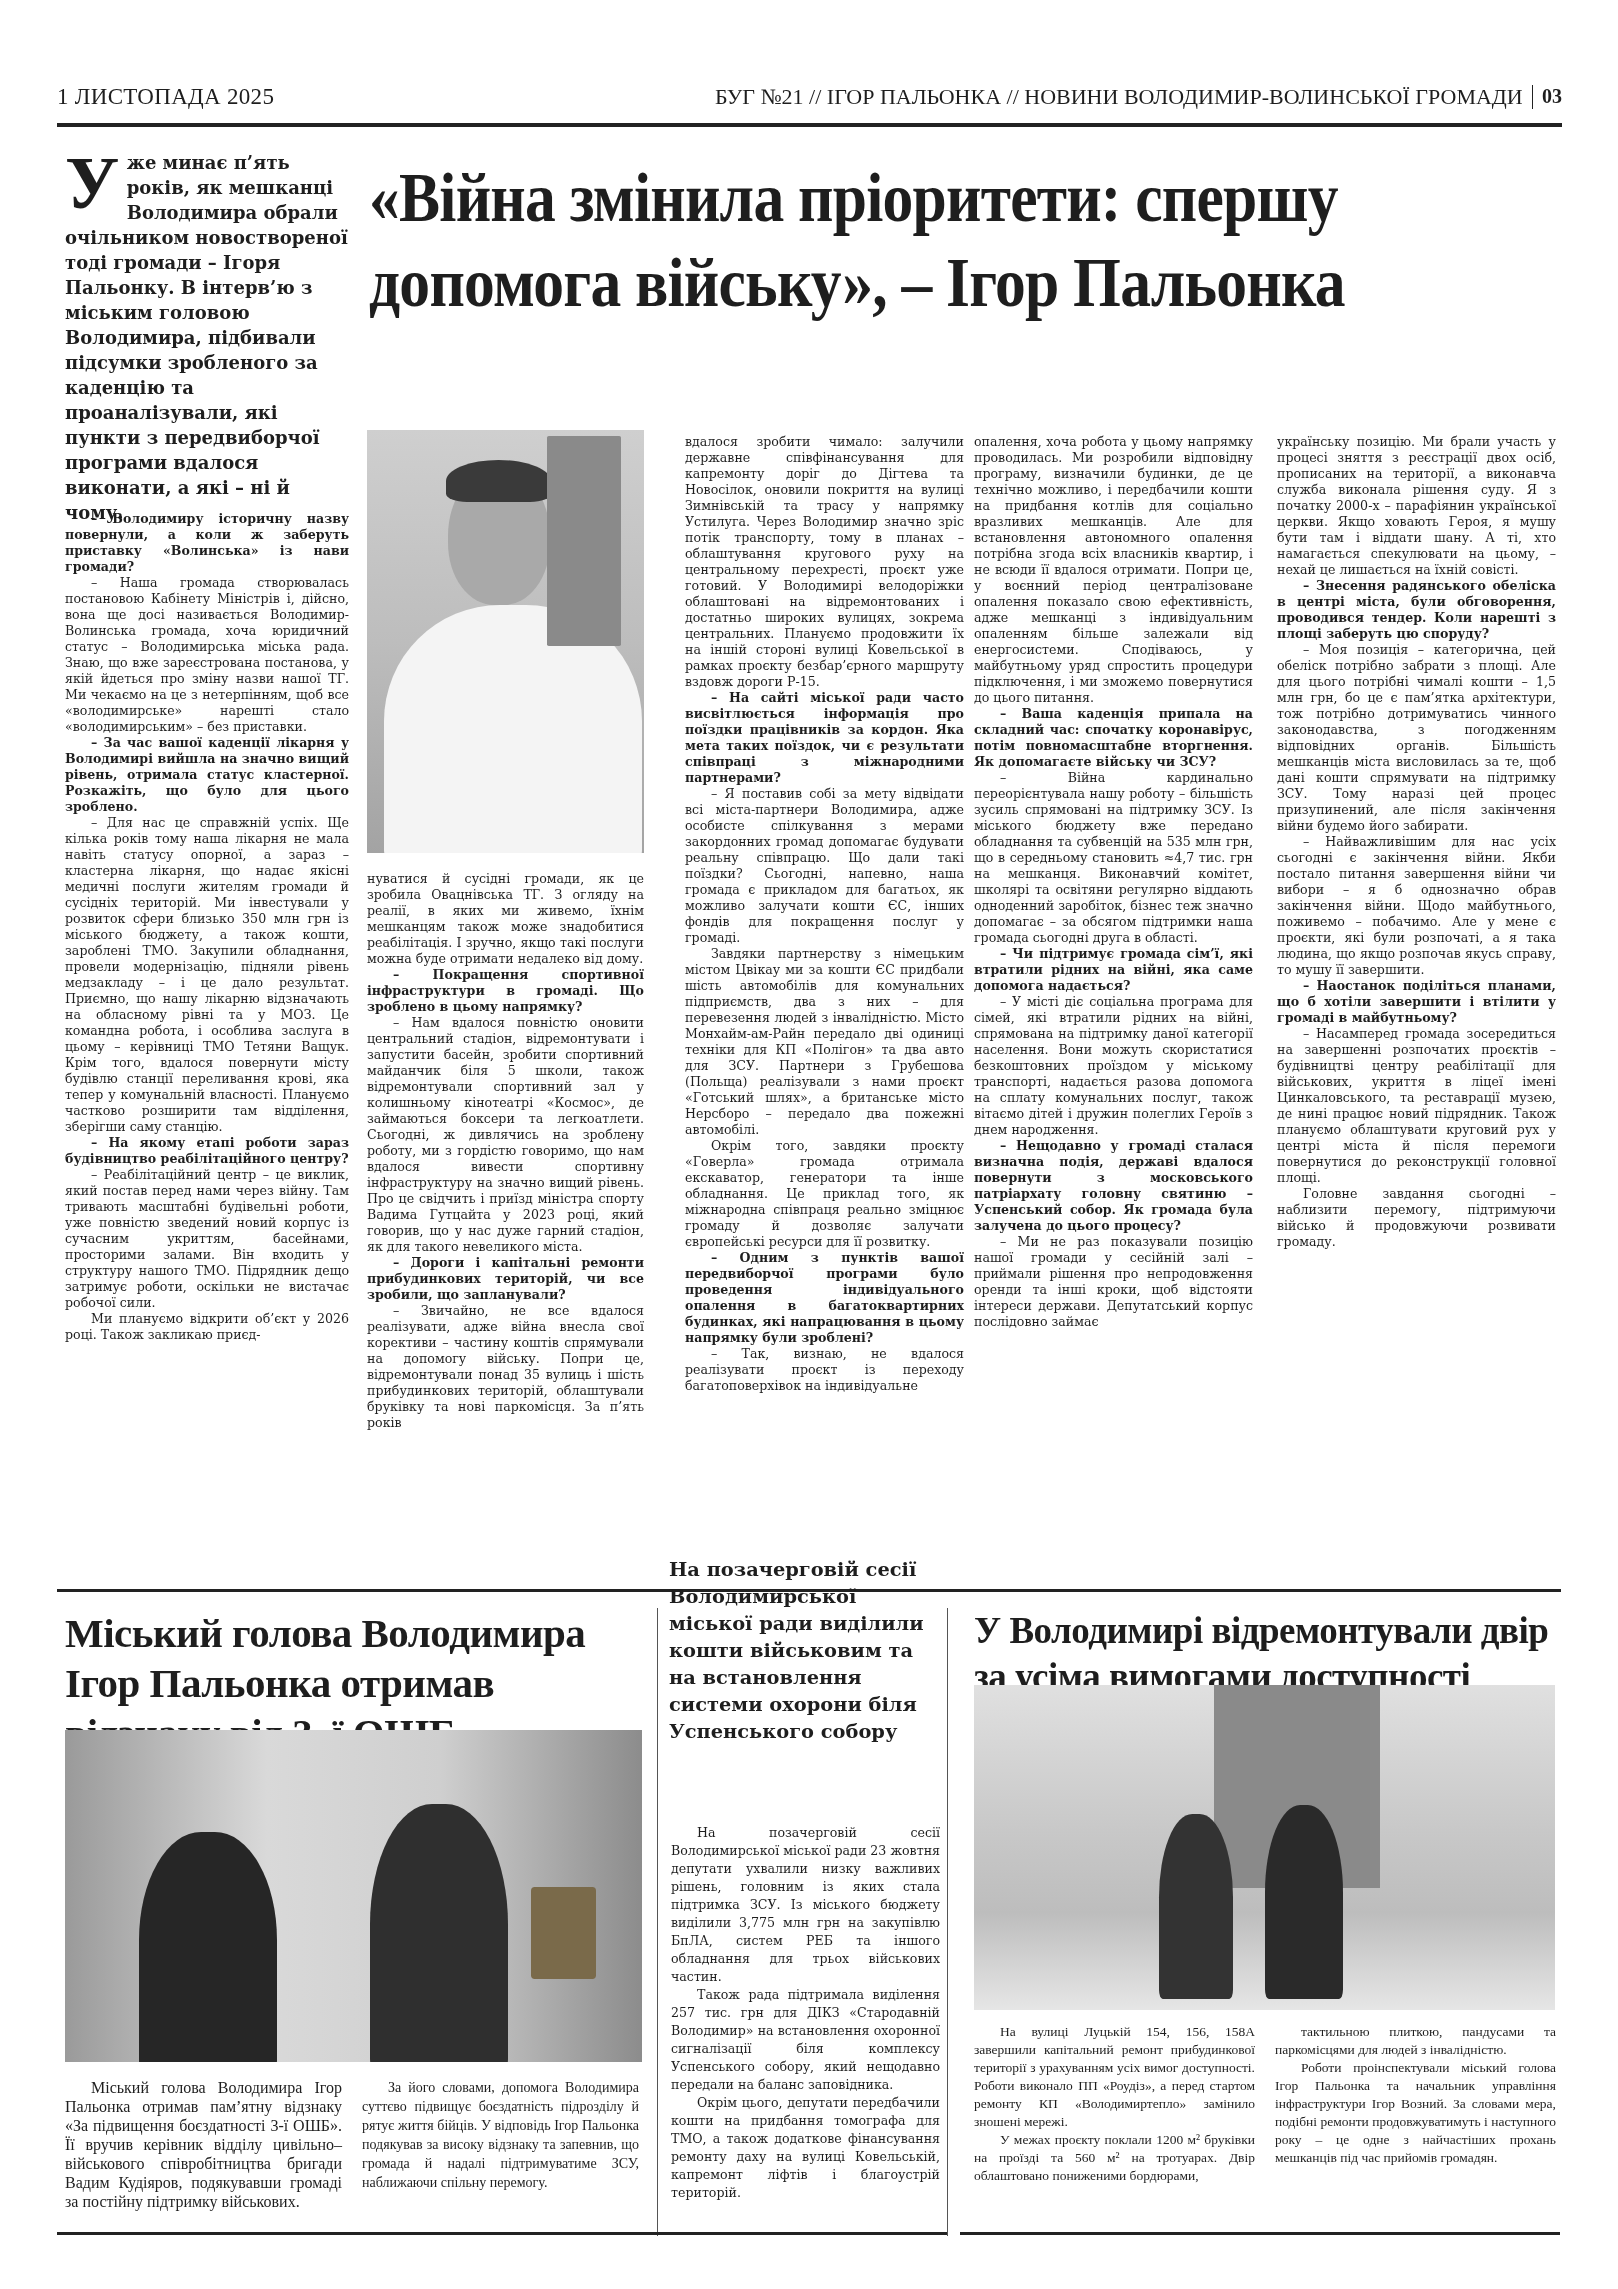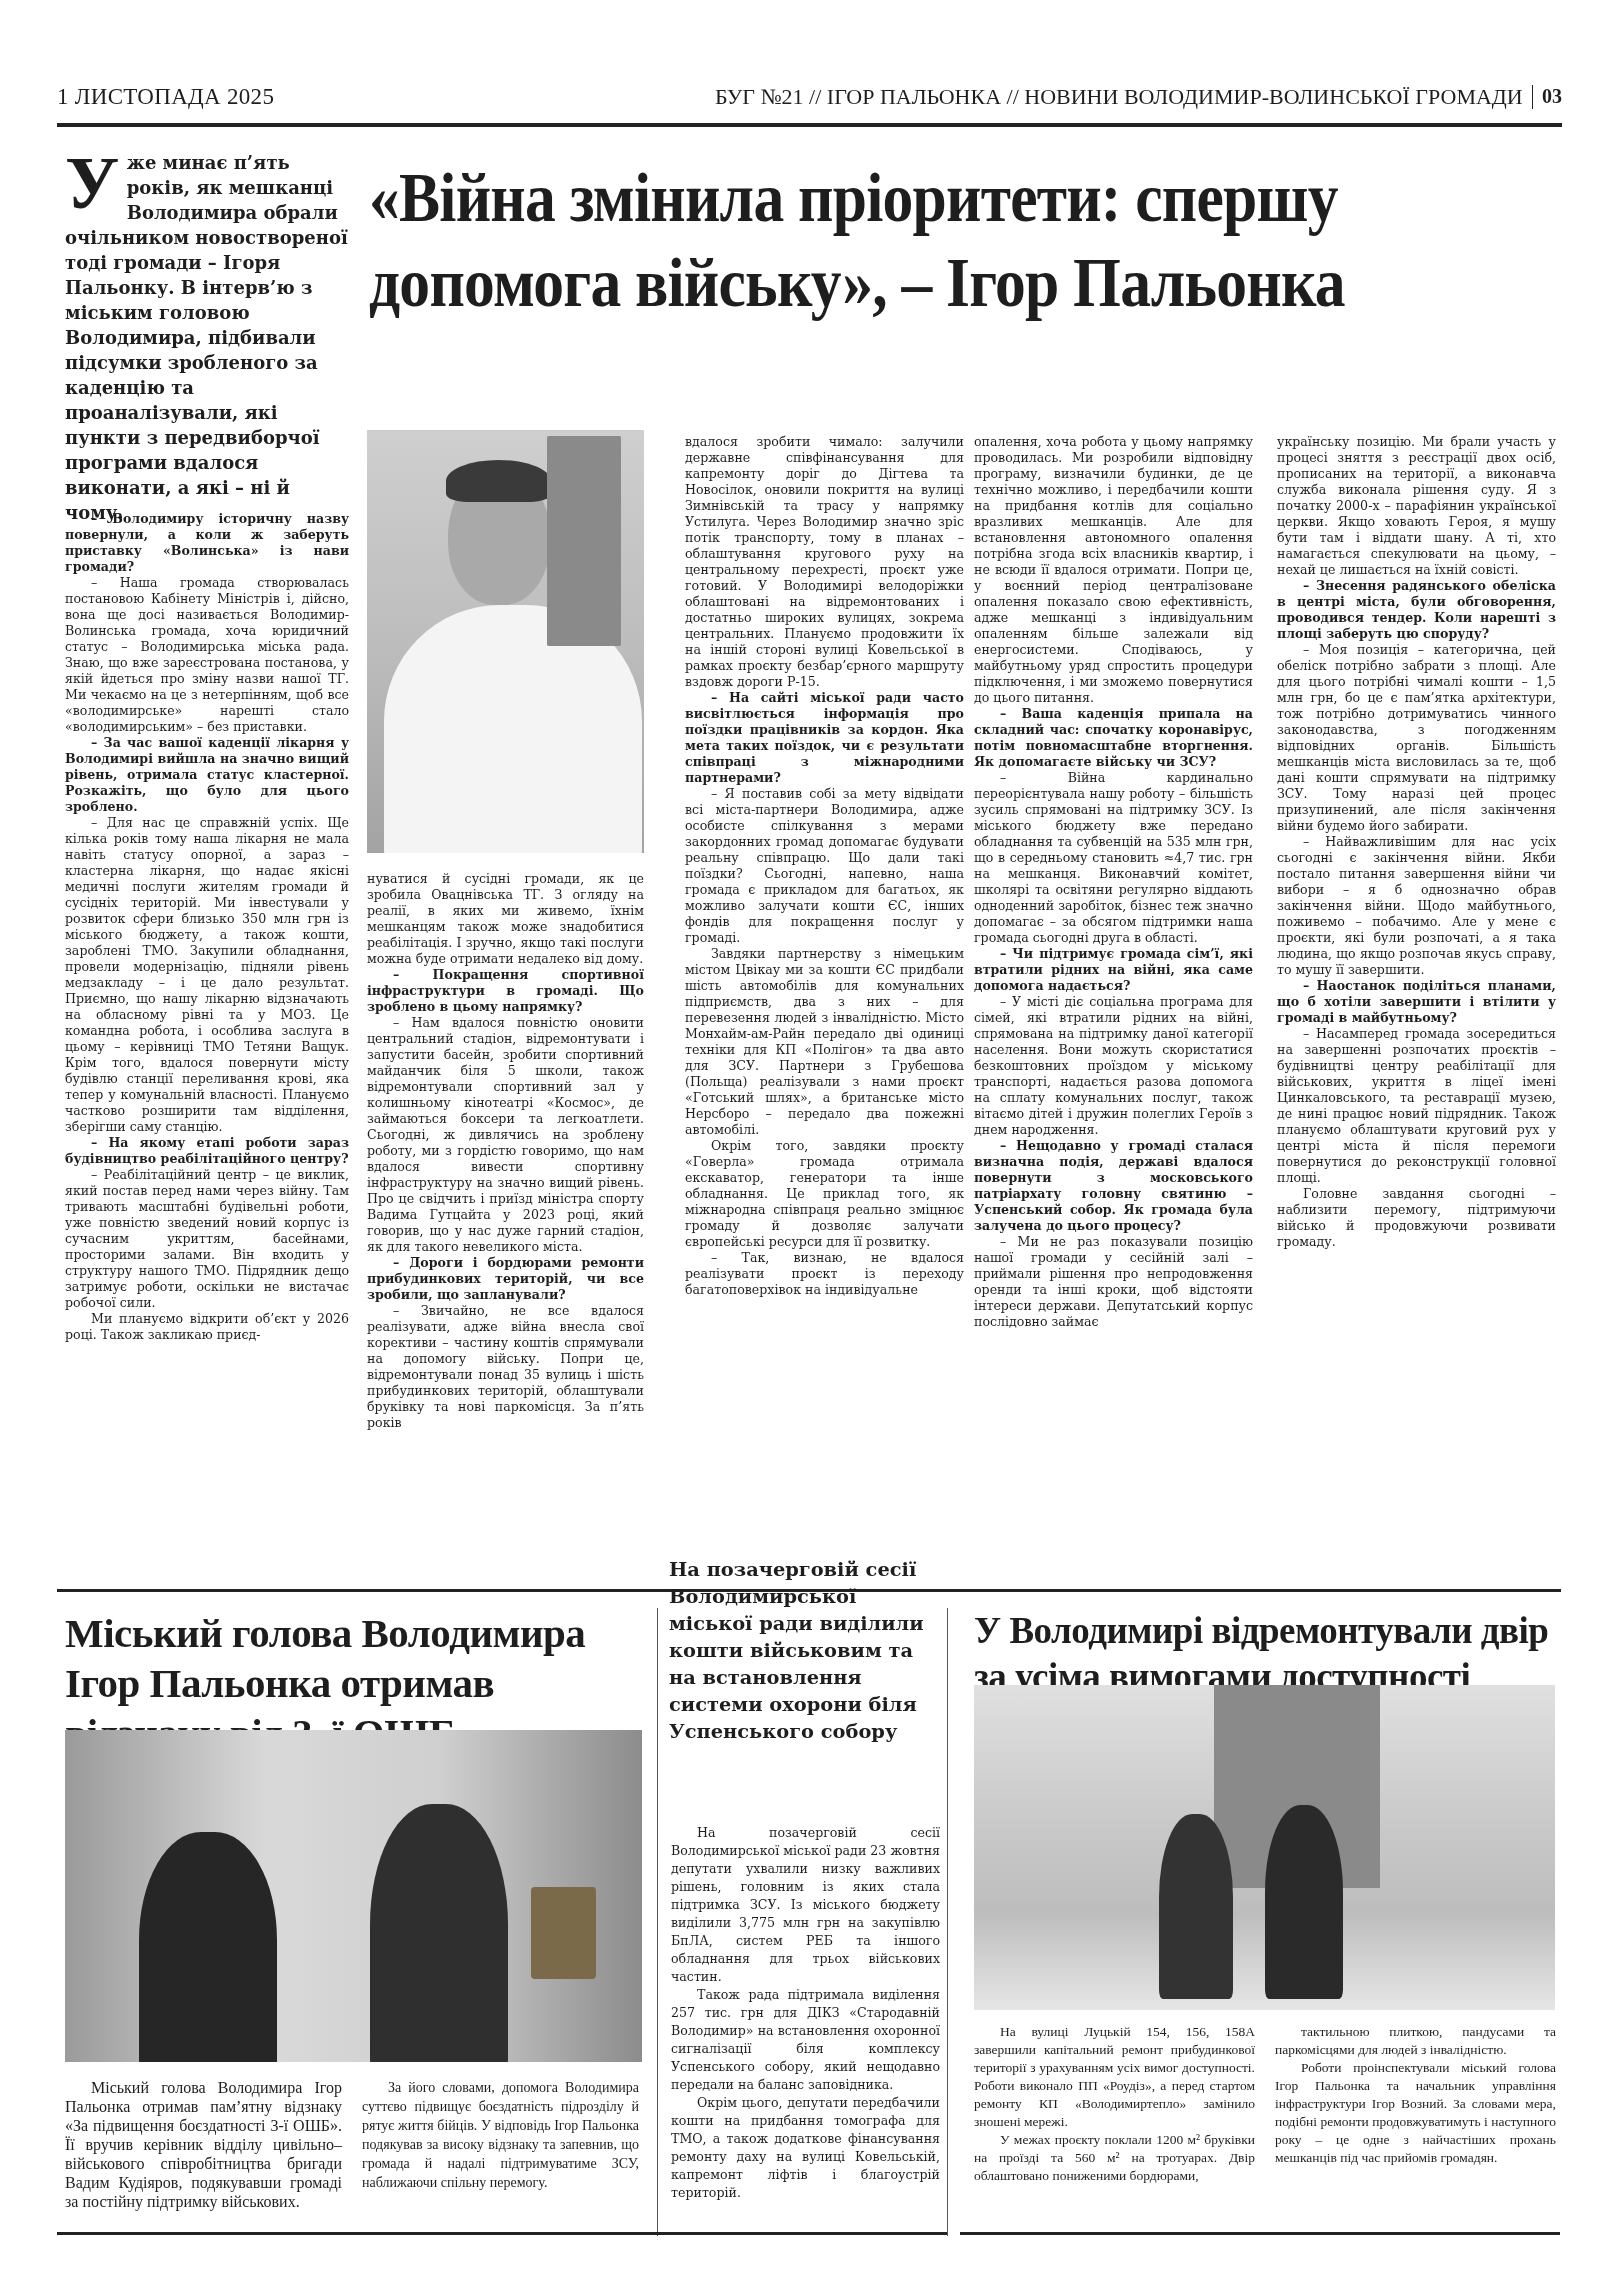--- a/index.html
+++ b/index.html
@@ -65,29 +65,30 @@
   <div class="fig" style="left:16.6px; top:175px; width:258px; height:258px; background:#f4f4f4; border-radius:45% 45% 5% 5%;"></div>
   <div class="fig" style="left:81px; top:37px; width:102px; height:138px; background:#a9a9a9; border-radius:50% 50% 45% 45%;"></div>
   <div class="fig" style="left:79px; top:29.5px; width:105px; height:42px; background:#3a3a3a; border-radius:50% 50% 20% 20%;"></div>
   <div class="fig" style="left:180px; top:5.5px; width:74px; height:210px; background:#8a8a8a; border-radius:1.8px;"></div>
 </div>
 
 <div class="col" id="c2" style="left:367px; top:871px; width:277px;">
     <p style="text-indent: 0px;">нуватися й сусідні громади, як це зробила Овацнівська ТГ. З огляду на реалії, в яких ми живемо, їхнім мешканцям також може знадобитися реабілітація. І зручно, якщо такі послуги можна буде отримати недалеко від дому.</p>
     <p class="q">– Покращення спортивної інфраструктури в громаді. Що зроблено в цьому напрямку?</p>
     <p>– Нам вдалося повністю оновити центральний стадіон, відремонтувати і запустити басейн, зробити спортивний майданчик біля 5 школи, також відремонтували спортивний зал у колишньому кінотеатрі «Космос», де займаються боксери та легкоатлети. Сьогодні, ж дивлячись на зроблену роботу, ми з гордістю говоримо, що нам вдалося вивести спортивну інфраструктуру на значно вищий рівень. Про це свідчить і приїзд міністра спорту Вадима Гутцайта у 2023 році, який говорив, що у нас дуже гарний стадіон, як для такого невеликого міста.</p>
-    <p class="q">– Дороги і бордюрами ремонти прибудинкових територій, чи все зробили, що запланували?</p>
+    <p class="q">– Дороги і капітальні ремонти прибудинкових територій, чи все зробили, що запланували?</p>
     <p>– Звичайно, не все вдалося реалізувати, адже війна внесла свої корективи – частину коштів спрямували на допомогу війську. Попри це, відремонтували понад 35 вулиць і шість прибудинкових територій, облаштували бруківку та нові паркомісця. За п’ять років</p>
   </div>
 <div class="col" id="c3" style="left:671px; top:434px; width:279px;margin-left:14px;">
     <p style="text-indent: 0px;">вдалося зробити чимало: залучили державне співфінансування для капремонту доріг до Дігтева та Новосілок, оновили покриття на вулиці Зимнівській та трасу у напрямку Устилуга. Через Володимир значно зріс потік транспорту, тому в планах – облаштування кругового руху на центральному перехресті, проєкт уже готовий. У Володимирі велодоріжки облаштовані на відремонтованих і достатньо широких вулицях, зокрема центральних. Плануємо продовжити їх на іншій стороні вулиці Ковельської в рамках проєкту безбар’єрного маршруту вздовж дороги Р-15.</p>
     <p class="q">– На сайті міської ради часто висвітлюється інформація про поїздки працівників за кордон. Яка мета таких поїздок, чи є результати співпраці з міжнародними партнерами?</p>
     <p>– Я поставив собі за мету відвідати всі міста-партнери Володимира, адже особисте спілкування з мерами закордонних громад допомагає будувати реальну співпрацю. Що дали такі поїздки? Сьогодні, напевно, наша громада є прикладом для багатьох, як можливо залучати кошти ЄС, інших фондів для покращення послуг у громаді.</p>
     <p>Завдяки партнерству з німецьким містом Цвікау ми за кошти ЄС придбали шість автомобілів для комунальних підприємств, два з них – для перевезення людей з інвалідністю. Місто Монхайм-ам-Райн передало дві одиниці техніки для КП «Полігон» та два авто для ЗСУ. Партнери з Грубешова (Польща) реалізували з нами проєкт «Готський шлях», а британське місто Нерсборо – передало два пожежні автомобілі.</p>
     <p>Окрім того, завдяки проєкту «Говерла» громада отримала екскаватор, генератори та інше обладнання. Це приклад того, як міжнародна співпраця реально зміцнює громаду й дозволяє залучати європейські ресурси для її розвитку.</p>
+    <p class="q">– Одним з пунктів вашої передвиборчої програми було проведення індивідуального опалення в багатоквартирних будинках, які напрацювання в цьому напрямку були зроблені?</p>
     <p>– Так, визнаю, не вдалося реалізувати проєкт із переходу багатоповерхівок на індивідуальне</p>
   </div>
 <div class="col" id="c4" style="left:974px; top:434px; width:279px;">
     <p style="text-indent: 0px;">опалення, хоча робота у цьому напрямку проводилась. Ми розробили відповідну програму, визначили будинки, де це технічно можливо, і передбачили кошти на придбання котлів для соціально вразливих мешканців. Але для встановлення автономного опалення потрібна згода всіх власників квартир, і не всюди її вдалося отримати. Попри це, у воєнний період централізоване опалення показало свою ефективність, адже мешканці з індивідуальним опаленням більше залежали від енергосистеми. Сподіваюсь, у майбутньому уряд спростить процедури підключення, і ми зможемо повернутися до цього питання.</p>
     <p class="q">– Ваша каденція припала на складний час: спочатку коронавірус, потім повномасштабне вторгнення. Як допомагаєте війську чи ЗСУ?</p>
     <p>– Війна кардинально переорієнтувала нашу роботу – більшість зусиль спрямовані на підтримку ЗСУ. Із міського бюджету вже передано обладнання та субвенцій на 535 млн грн, що в середньому становить ≈4,7 тис. грн на мешканця. Виконавчий комітет, школярі та освітяни регулярно віддають одноденний заробіток, бізнес теж значно допомагає – за обсягом підтримки наша громада сьогодні друга в області.</p>
     <p class="q">– Чи підтримує громада сім’ї, які втратили рідних на війні, яка саме допомога надається?</p>
     <p>– У місті діє соціальна програма для сімей, які втратили рідних на війні, спрямована на підтримку даної категорії населення. Вони можуть скористатися безкоштовних проїздом у міському транспорті, надається разова допомога на сплату комунальних послуг, також вітаємо дітей і дружин полеглих Героїв з днем народження.</p>
     <p class="q">– Нещодавно у громаді сталася визначна подія, державі вдалося повернути з московського патріархату головну святиню – Успенський собор. Як громада була залучена до цього процесу?</p>
     <p>– Ми не раз показували позицію нашої громади у сесійній залі – приймали рішення про непродовження оренди та інші кроки, щоб відстояти інтереси держави. Депутатський корпус послідовно займає</p>

